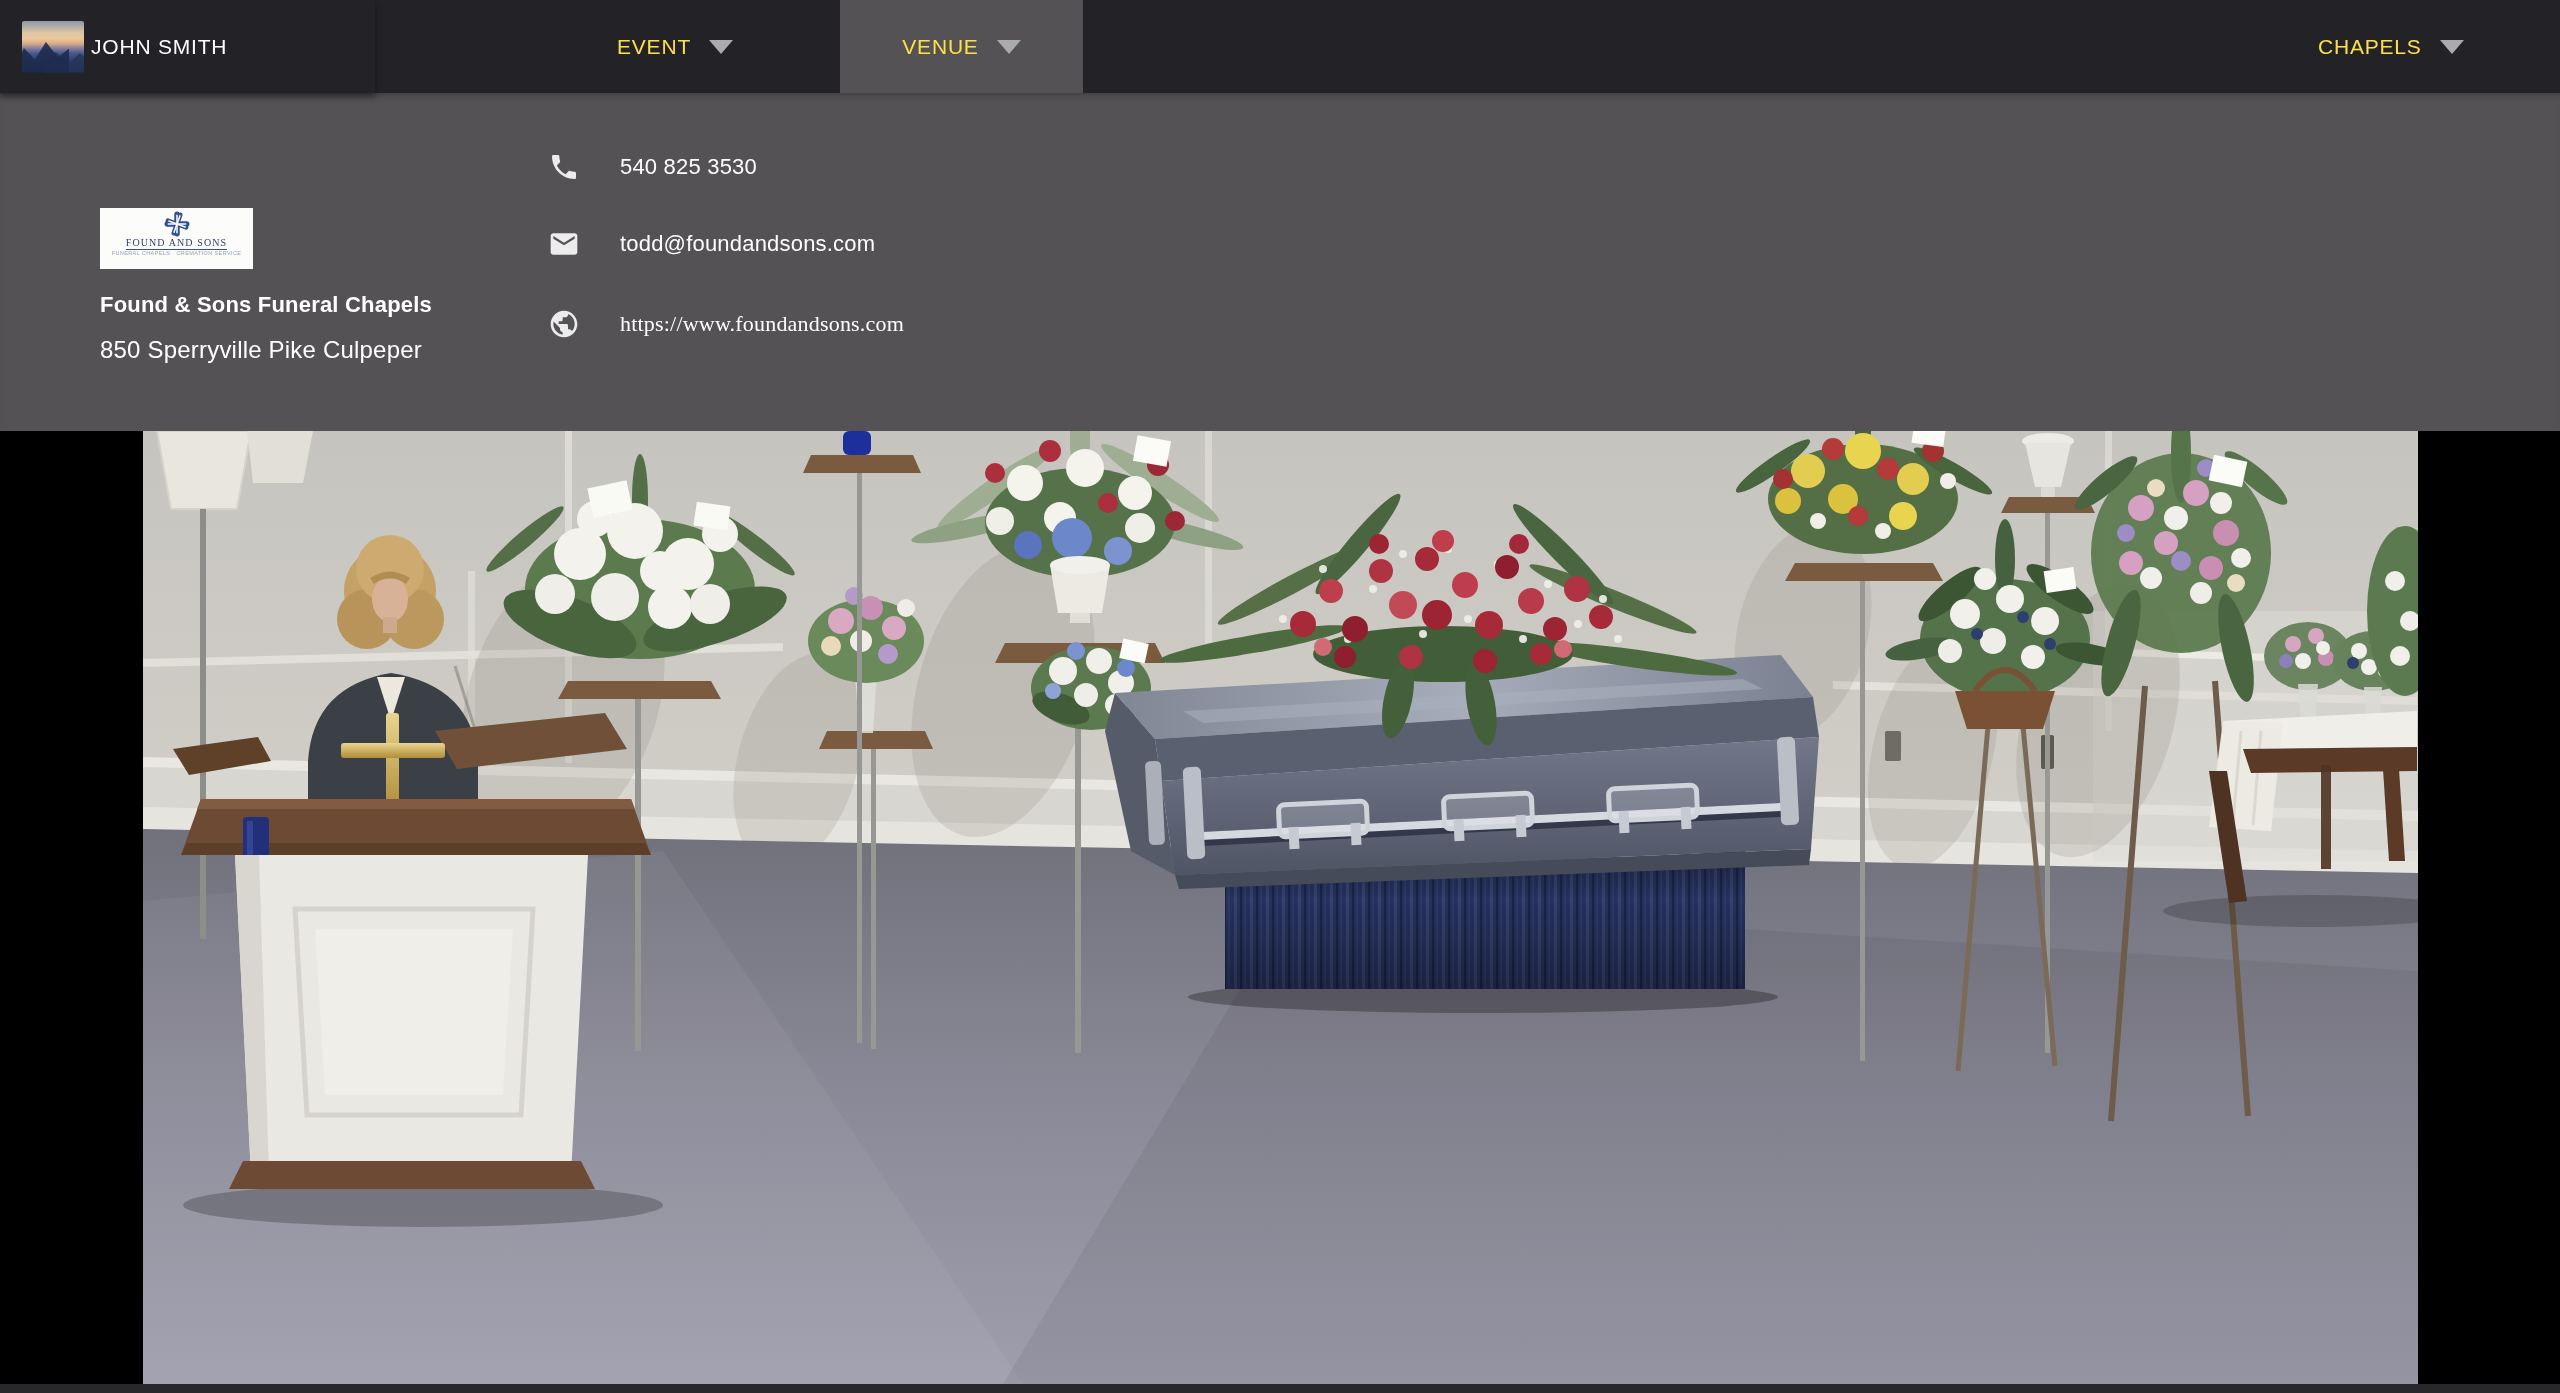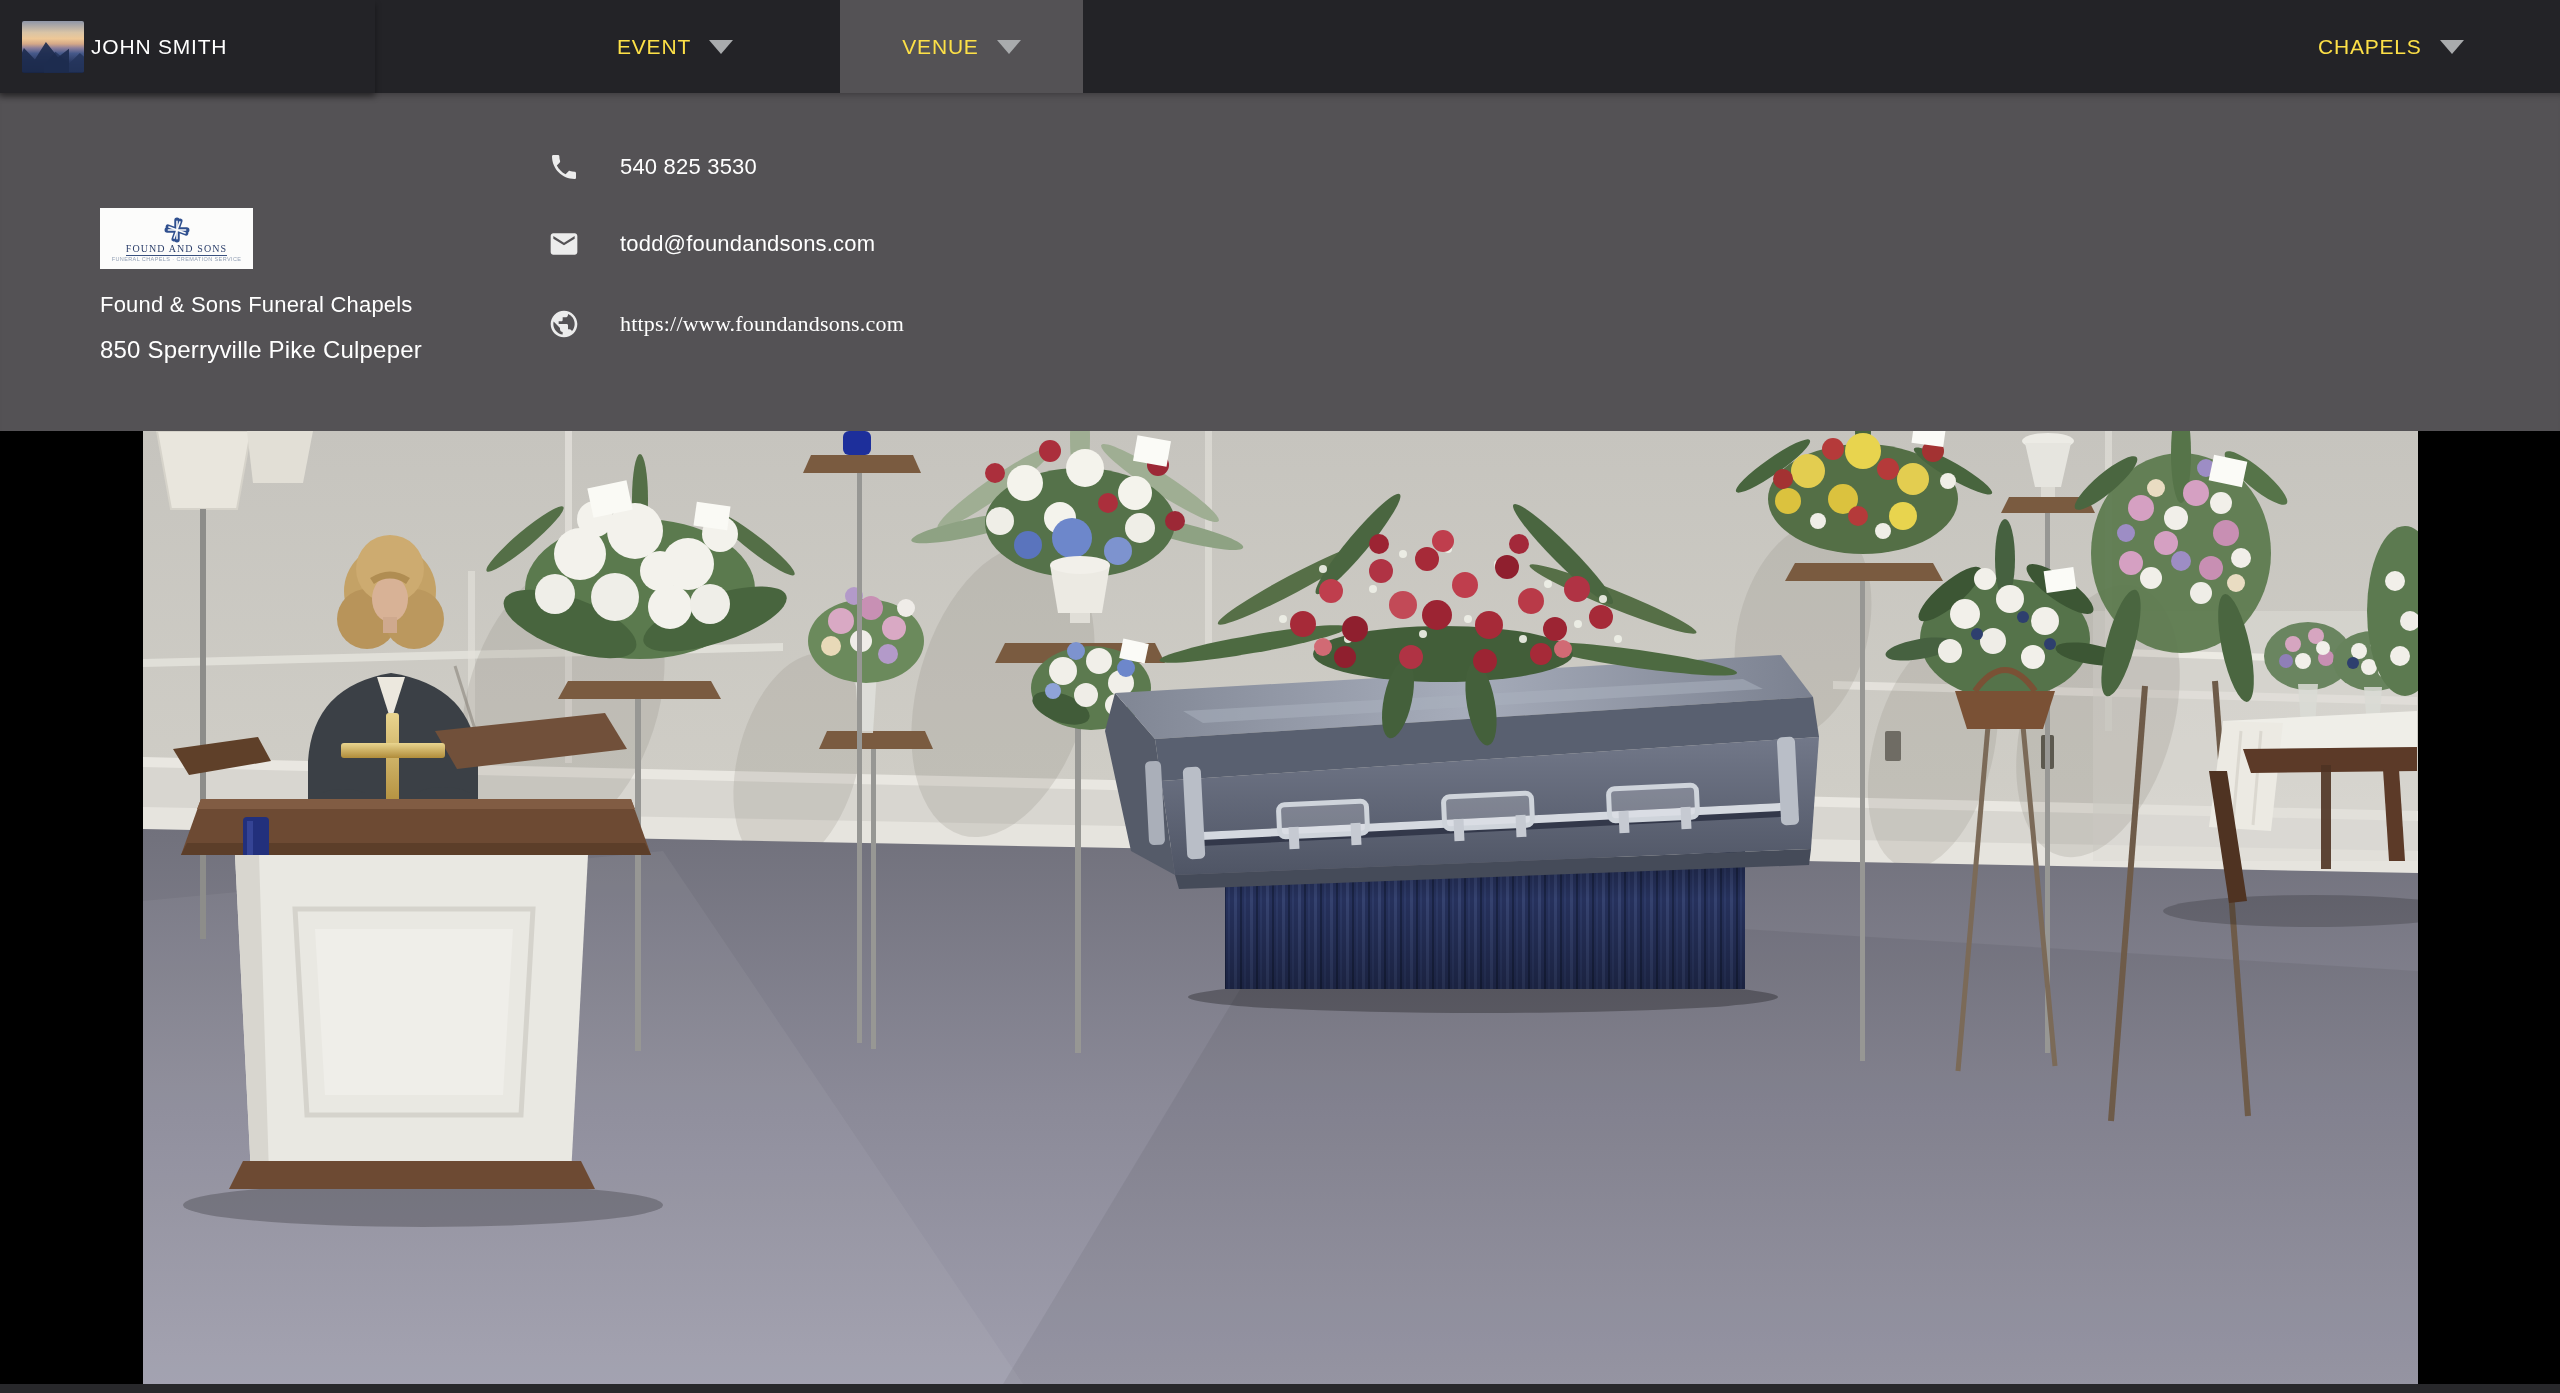--- a/index.html
+++ b/index.html
@@ -21,25 +21,25 @@
   .tab-event{left:617px;}
   .tab-venue{left:840px;width:243px;justify-content:center;background:#545255;}
   .tab-helpdesk{left:2318px;}
   .caret{width:0;height:0;border-left:12px solid transparent;border-right:12px solid transparent;
        border-top:14px solid #a9abad;flex:0 0 auto;}
   
   .panel{position:absolute;top:93px;left:0;width:2560px;height:338px;background:#545255;z-index:20;
        box-shadow:inset 0 8px 9px -8px rgba(0,0,0,.42);color:#fff;}
   .panel-heading{position:absolute;left:100px;top:140px;font-size:25px;font-weight:bold;letter-spacing:1px;}
   .logo-card{position:absolute;left:100px;top:115px;width:153px;height:61px;background:#fcfcfb;
-       display:flex;flex-direction:column;align-items:center;justify-content:center;gap:1px;box-sizing:border-box;padding-top:3px;}
+       display:flex;flex-direction:column;align-items:center;justify-content:flex-start;gap:1px;box-sizing:border-box;padding-top:3px;}
   .logo-brand{font-family:"Liberation Serif",serif;font-size:10px;letter-spacing:1.1px;color:#2c3f6b;
        border-bottom:1px solid #38507f;padding-bottom:1px;line-height:1;white-space:nowrap;}
   .logo-tagline{font-size:5.5px;letter-spacing:.4px;color:#93a0b5;line-height:1;white-space:nowrap;}
-  .venue-name{position:absolute;left:100px;top:199px;font-size:22px;letter-spacing:.2px;}
+  .venue-name{position:absolute;left:100px;top:199px;font-size:22px;letter-spacing:.2px;font-weight:bold;}
   .venue-address{position:absolute;left:100px;top:243px;font-size:24px;letter-spacing:.2px;}
   .contact-row{position:absolute;left:548px;height:36px;display:flex;align-items:center;gap:40px;}
   .contact-row .icon{width:32px;height:32px;flex:0 0 auto;}
   .contact-value{font-size:22px;letter-spacing:.2px;cursor:pointer;}
   .row-phone{top:56px;} .row-email{top:121px;margin-top:12px;} .row-web{top:213px;font-family:Liberation Serif, serif;}
   
   .video-area{position:absolute;top:431px;left:0;width:2560px;height:962px;background:#000;z-index:10;cursor:pointer;}
   .scene{position:absolute;left:143px;top:0;width:2275px;height:953px;display:block;}
   .video-bottom-strip{position:absolute;left:0;top:953px;width:2560px;height:9px;background:#28282b;}
 </style>

